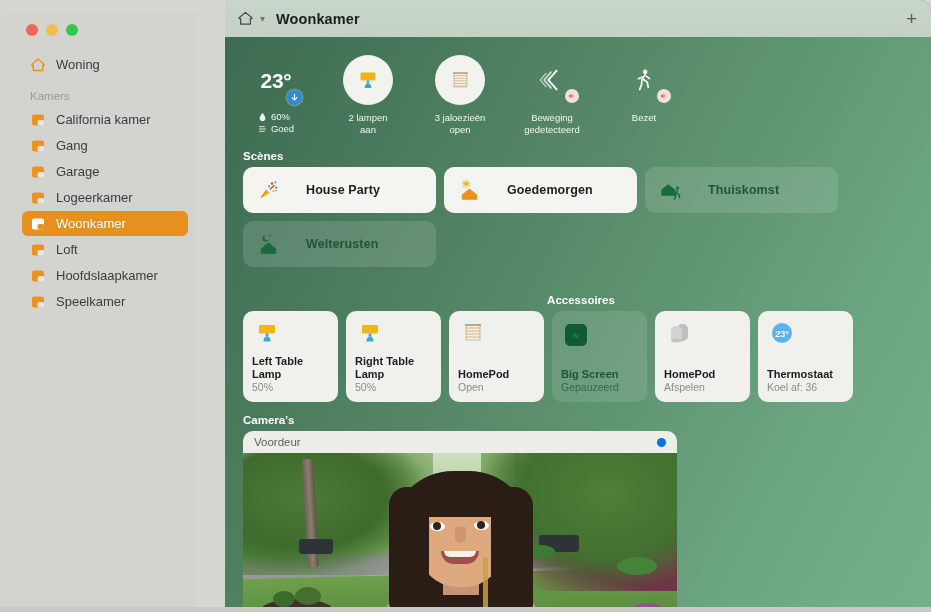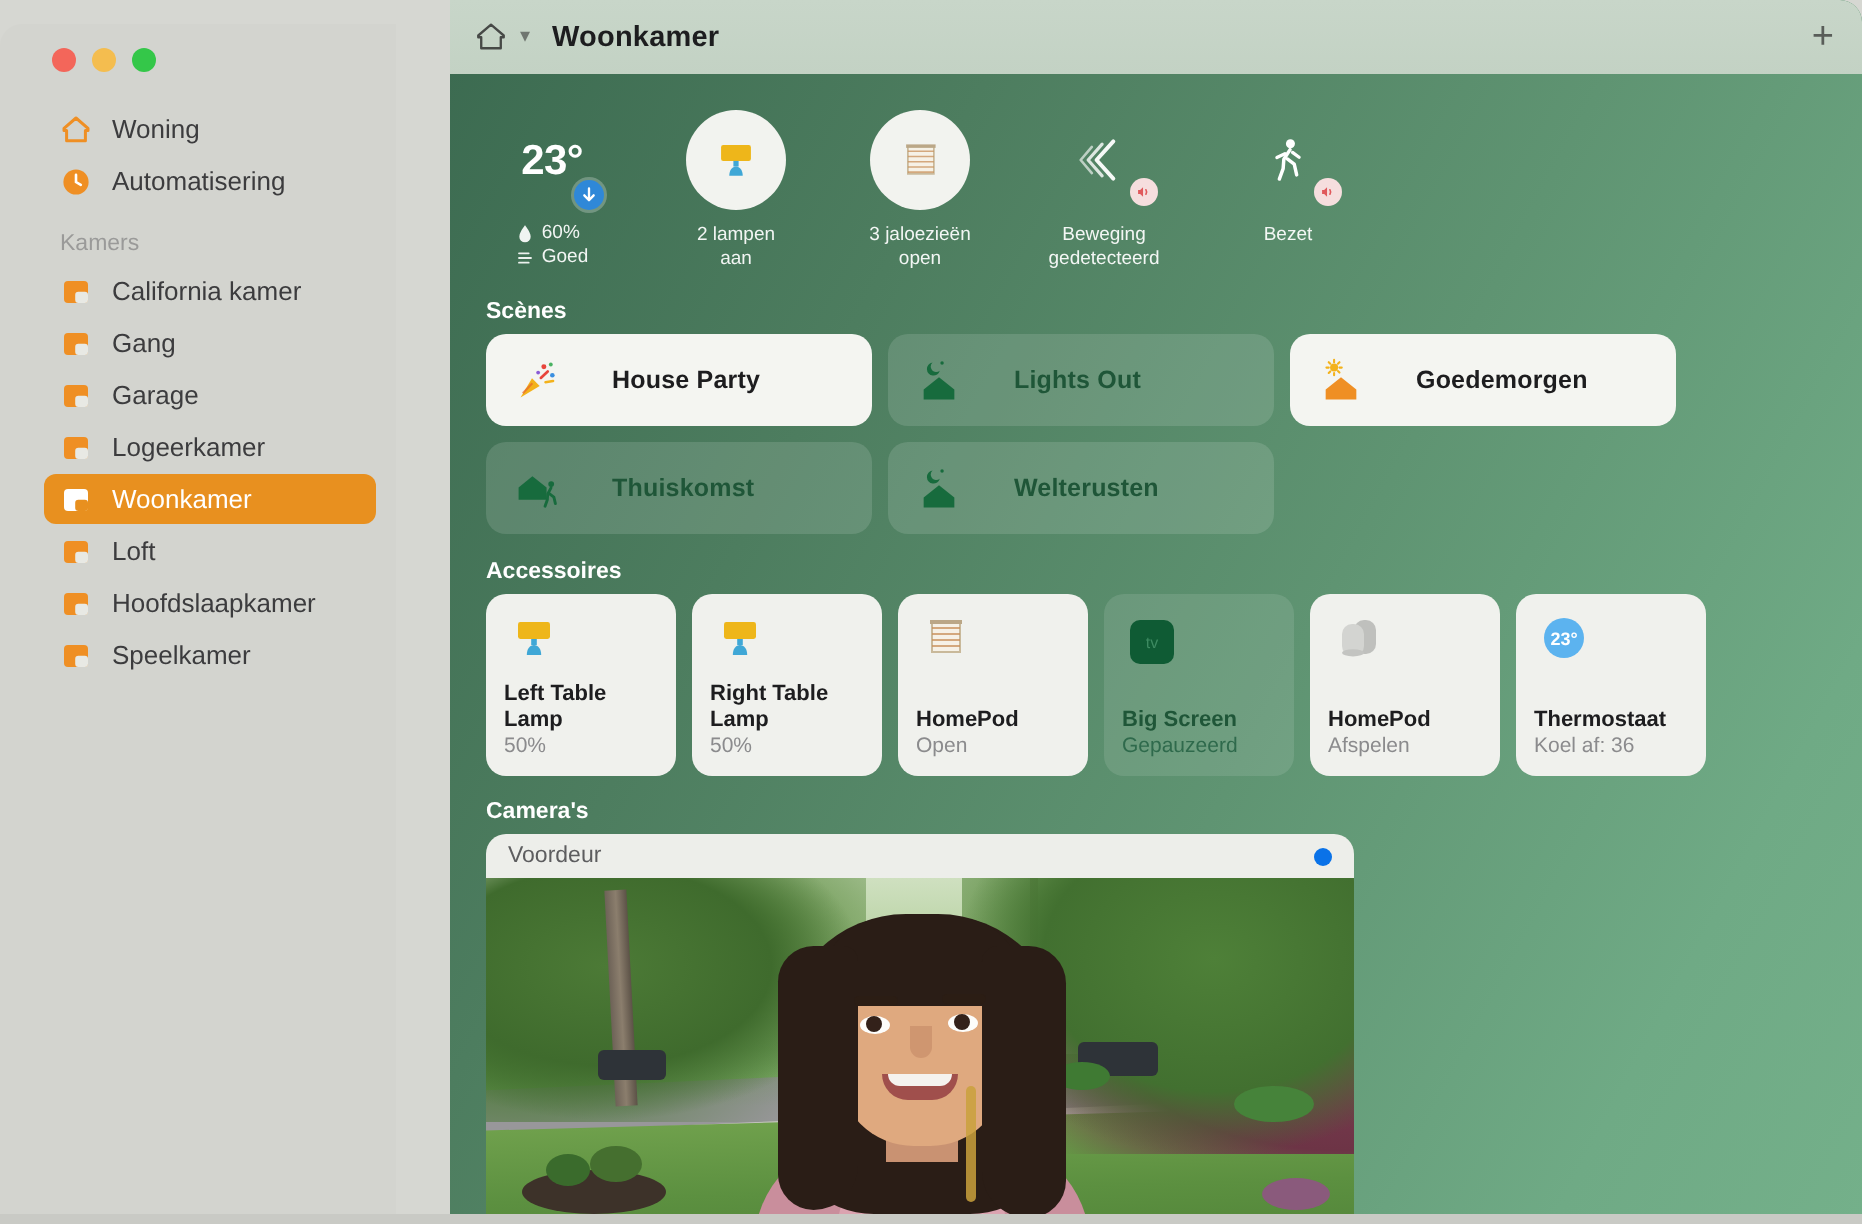--- a/index.html
+++ b/index.html
@@ -110,21 +110,21 @@
   .st-metric { display: flex; align-items: center; justify-content: flex-start; gap: 4px; }
   .st-metrics { margin-top: 4px; }
   .st-metric svg { width: 9px; height: 10px; flex: none; }
 
   
   .sec-label {
     font-size: 11.5px; font-weight: 700; color: #ffffff;
     padding: 0 0 5px 6px;
   }
   .sec-scenes { margin-top: 14px; }
-  .sec-acc { margin-top: 13px; }
+  .sec-acc { margin-top: 27px; text-align: center; }
   .sec-cam { margin-top: 12px; }
 
   
   .scene-grid {
     display: grid;
     grid-template-columns: 193px 193px 193px;
     gap: 8px 8px;
     padding-left: 6px;
   }
   .scene {
@@ -249,27 +249,20 @@
       <span class="tl green"></span>
     </div>
 
     <div class="side-list">
       <div class="side-row">
         <svg class="side-ico" viewBox="0 0 16 16">
           <path d="M8 2 L14 7.2 V8.2 L12.7 8.2 V13.4 H3.3 V8.2 L2 8.2 V7.2 Z" fill="none" stroke="#ef8f24" stroke-width="1.5" stroke-linejoin="round"></path>
         </svg>
         <span>Woning</span>
       </div>
-      <div class="side-row">
-        <svg class="side-ico" viewBox="0 0 16 16">
-          <circle cx="8" cy="8" r="6.3" fill="#ef8f24"></circle>
-          <path d="M8 4.4 V8 L10.4 9.4" stroke="#ffffff" stroke-width="1.3" fill="none" stroke-linecap="round"></path>
-        </svg>
-        <span>Automatisering</span>
-      </div>
     </div>
 
     <div class="side-group-label">Kamers</div>
 
     <div class="side-list" style="padding-top:0">
       <div class="side-row">
         <svg class="side-ico" viewBox="0 0 16 16">
           <rect x="2" y="2.5" width="12" height="11" rx="2" fill="#ef8f24"></rect>
           <rect x="7.6" y="7.9" width="6.4" height="5.6" rx="1.6" fill="#e8e9e4"></rect>
         </svg>
@@ -448,28 +441,20 @@
             <circle cx="15.6" cy="4.6" r="1.3" fill="#e8453c"></circle>
             <circle cx="20" cy="9" r="1.2" fill="#3b8fe0"></circle>
             <circle cx="19.2" cy="3.4" r="1" fill="#49b262"></circle>
             <circle cx="12.6" cy="7.6" r="1" fill="#8a5bd6"></circle>
             <path d="M14 10.4 L17.6 7" stroke="#e8453c" stroke-width="1.4" stroke-linecap="round"></path>
             <path d="M16.4 12.6 L20.4 12" stroke="#f3b21b" stroke-width="1.3" stroke-linecap="round"></path>
           </svg>
           <span class="scene-name">House Party</span>
         </div>
 
-        <div class="scene off">
-          <svg class="scene-ico" viewBox="0 0 24 24">
-            <path d="M12 10 L20 16.4 V21.6 H4 V16.4 Z" fill="#176b3d"></path>
-            <path d="M8.6 2.4 A3.4 3.4 0 1 0 12.4 6.6 A2.6 2.6 0 0 1 8.6 2.4 Z" fill="#176b3d"></path>
-            <circle cx="13.6" cy="2.6" r=".9" fill="#176b3d"></circle>
-          </svg>
-          <span class="scene-name">Lights Out</span>
-        </div>
 
         <div class="scene on">
           <svg class="scene-ico" viewBox="0 0 24 24">
             <path d="M12 10 L20 16.4 V21.6 H4 V16.4 Z" fill="#ef8f24"></path>
             <circle cx="8.4" cy="5" r="2.1" fill="#f3b21b"></circle>
             <path d="M8.4 1 V2.2 M8.4 7.8 V9 M4.4 5 H5.6 M11.2 5 H12.4 M5.6 2.2 L6.4 3 M10.4 6.8 L11.2 7.6 M11.2 2.2 L10.4 3 M6.4 7 L5.6 7.8" stroke="#f3b21b" stroke-width="1.1" stroke-linecap="round"></path>
           </svg>
           <span class="scene-name">Goedemorgen</span>
         </div>
 

